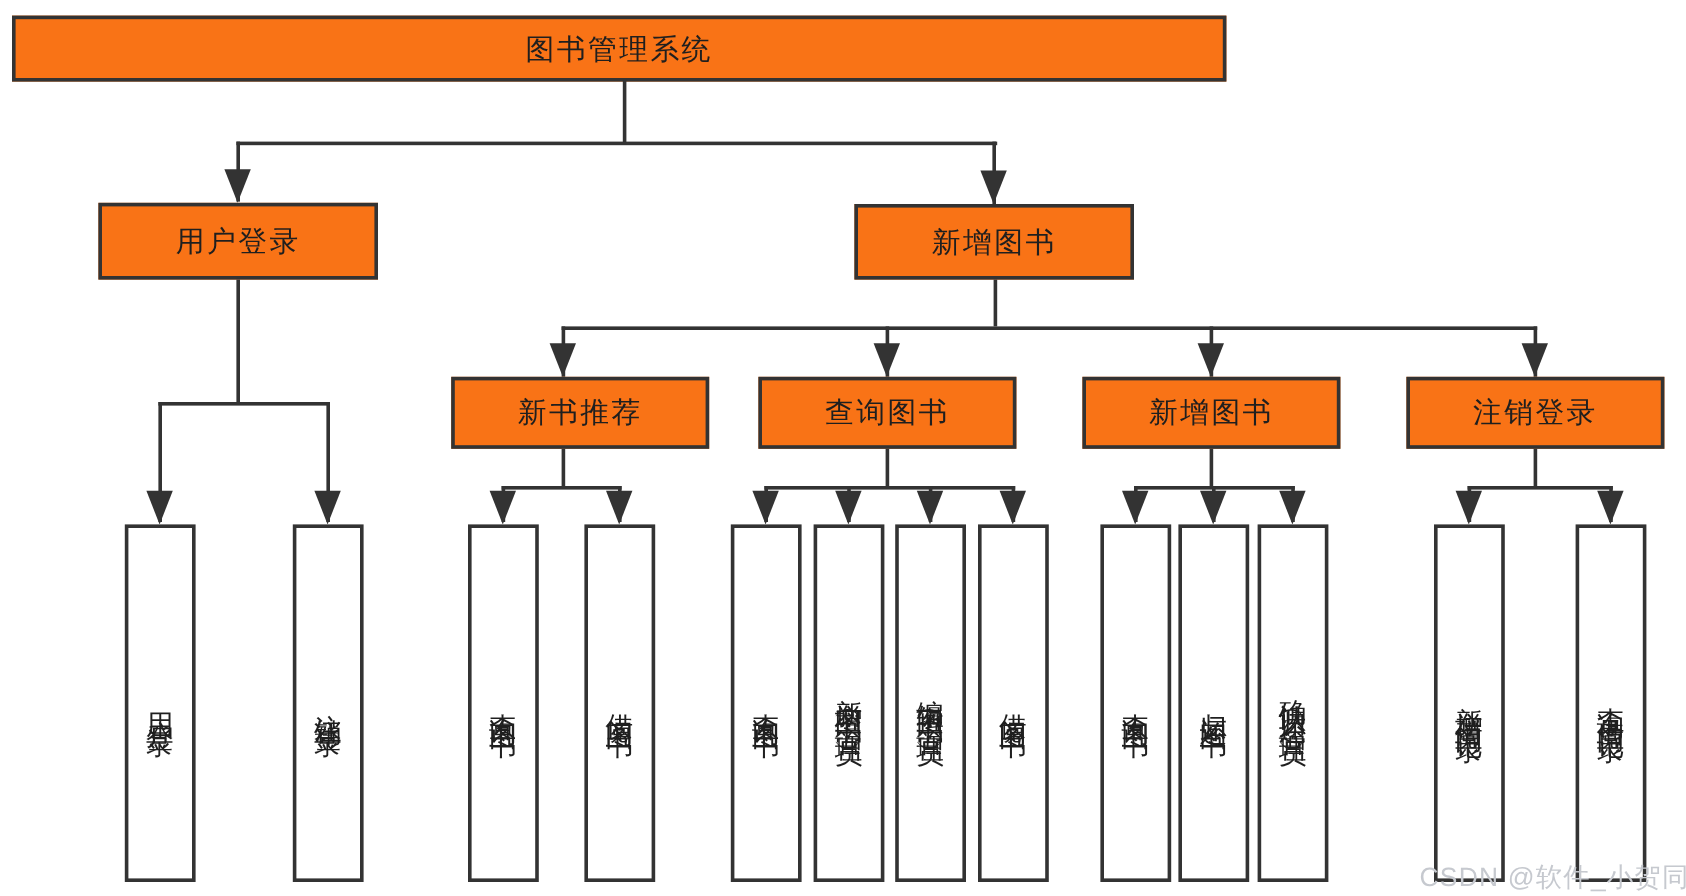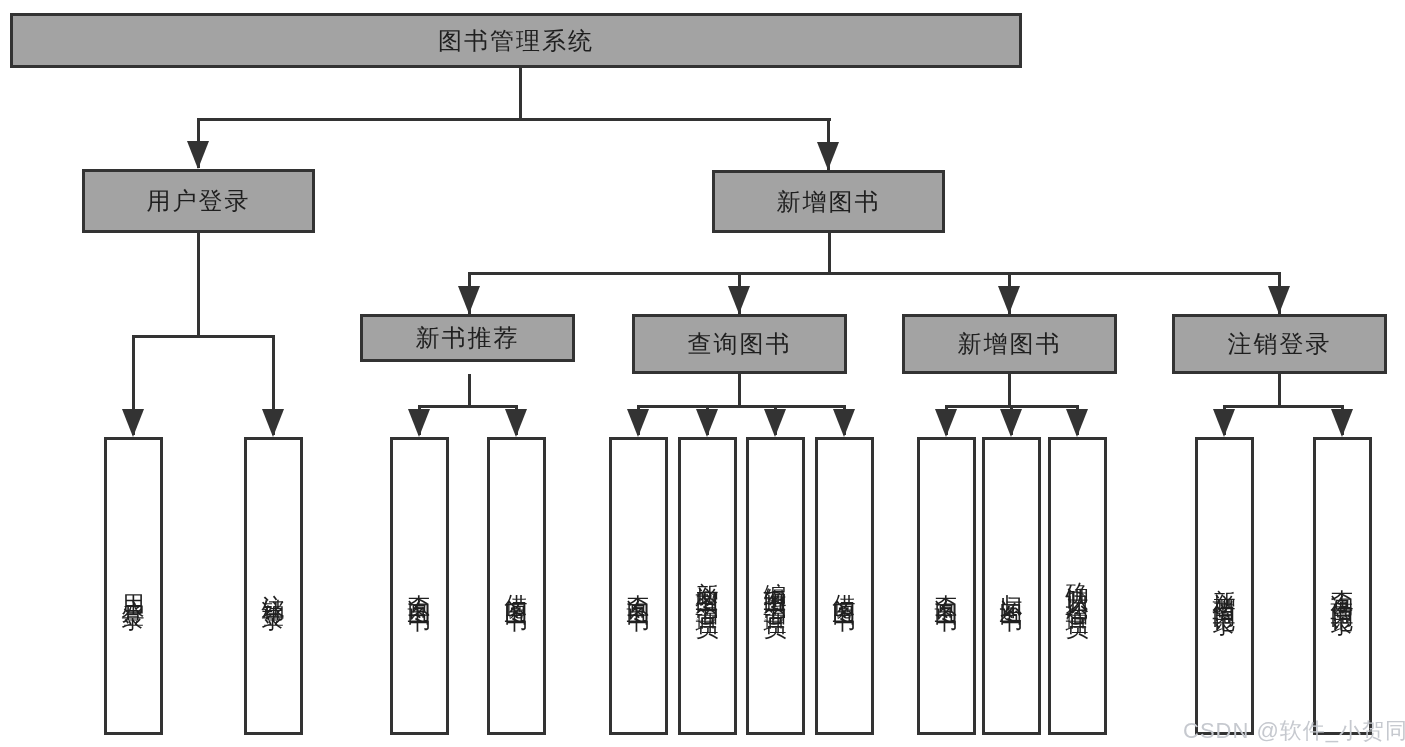--- a/index.html
+++ b/index.html
@@ -8,21 +8,21 @@
     position: relative;
     width: 1405px;
     height: 747px;
     background: var(--bg, #ffffff);
     font-family: "Liberation Sans", sans-serif;
     overflow: hidden;
   }
   .node {
     position: absolute;
     border: 3px solid var(--line, #333333);
-    background: #a3a3a3;
+    background: #f97316;
     display: flex;
     align-items: center;
     justify-content: center;
   }
   .node .lbl {
     color: var(--text, #1f1f1f);
     font-size: 24px;
     letter-spacing: 2px;
     white-space: nowrap;
   }
@@ -97,21 +97,21 @@
   <div class="hline" style="left:468px;top:272px;width:813px"></div>
   <div class="vline" style="left:468px;top:272px;height:42px"></div>
   <div class="arrow" style="left:458px;top:286px"></div>
   <div class="vline" style="left:738px;top:272px;height:42px"></div>
   <div class="arrow" style="left:728px;top:286px"></div>
   <div class="vline" style="left:1008px;top:272px;height:42px"></div>
   <div class="arrow" style="left:998px;top:286px"></div>
   <div class="vline" style="left:1278px;top:272px;height:42px"></div>
   <div class="arrow" style="left:1268px;top:286px"></div>
 
-  <div class="node" style="left:360px;top:314px;width:215px;height:48px">
+  <div class="node" style="left:376px;top:314px;width:215px;height:60px">
     <span class="lbl">新书推荐</span>
   </div>
   <div class="node" style="left:632px;top:314px;width:215px;height:60px">
     <span class="lbl">查询图书</span>
   </div>
   <div class="node" style="left:902px;top:314px;width:215px;height:60px">
     <span class="lbl">新增图书</span>
   </div>
   <div class="node" style="left:1172px;top:314px;width:215px;height:60px">
     <span class="lbl">注销登录</span>

